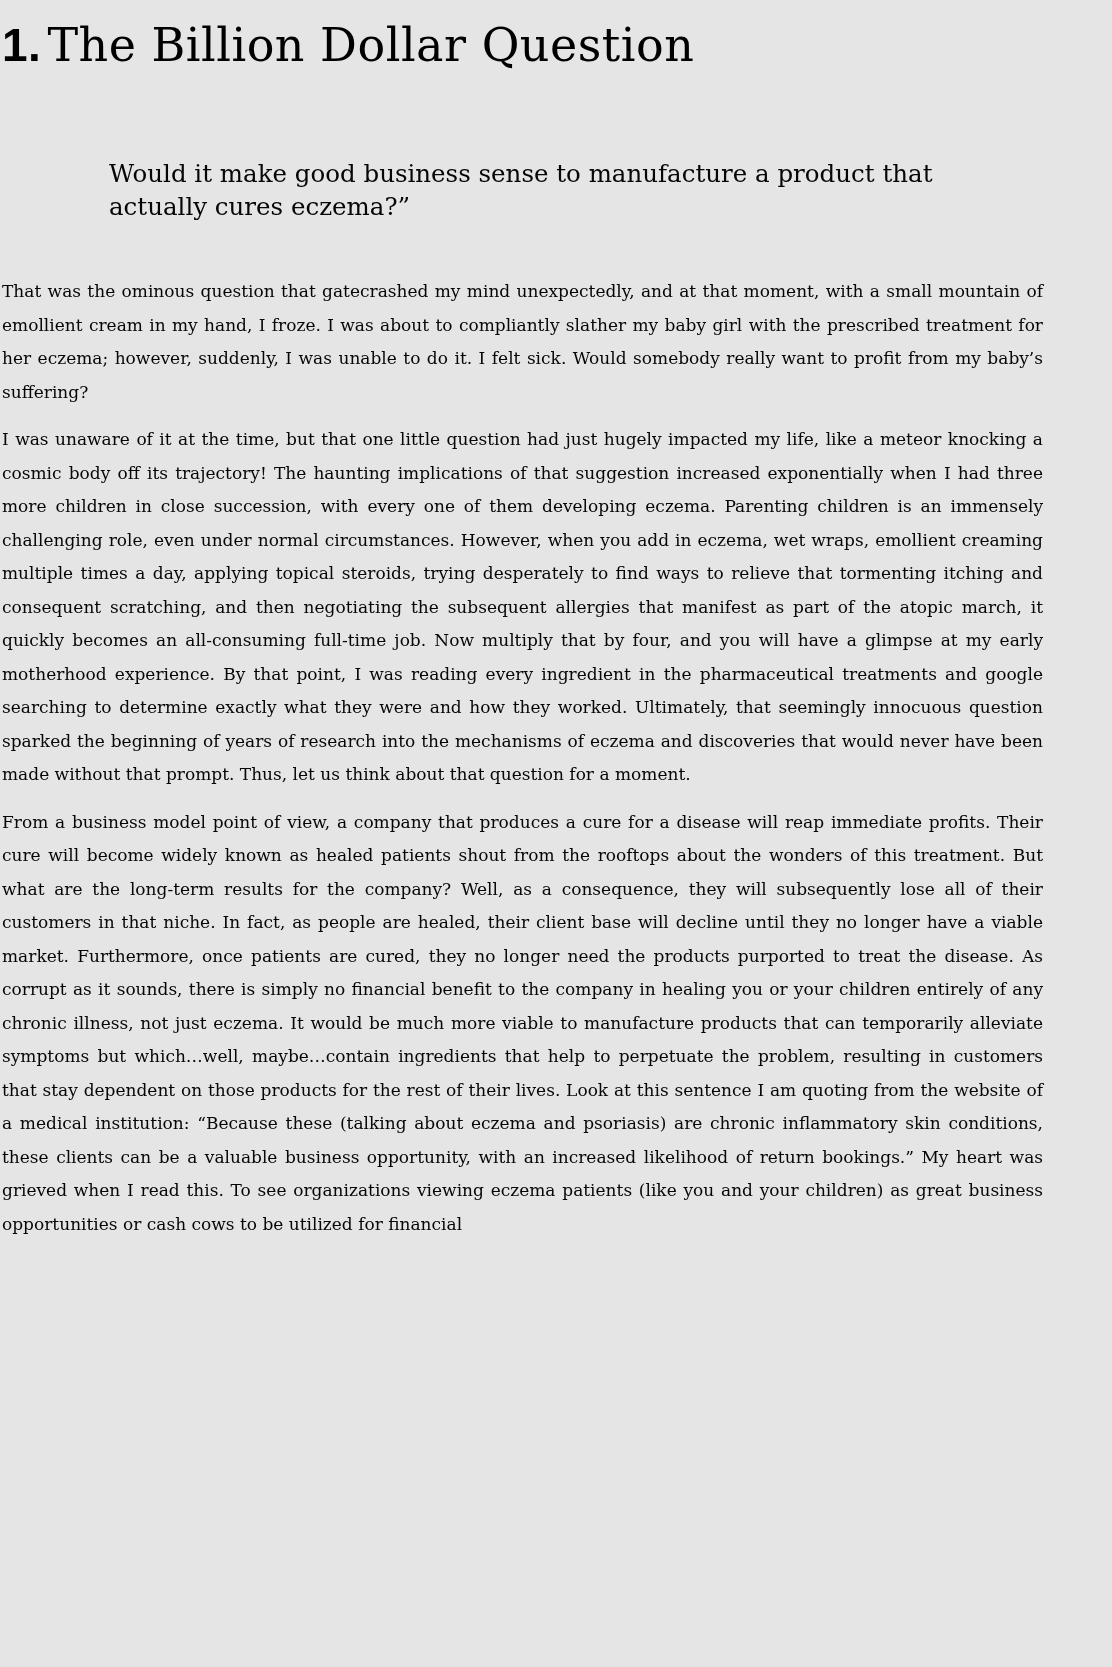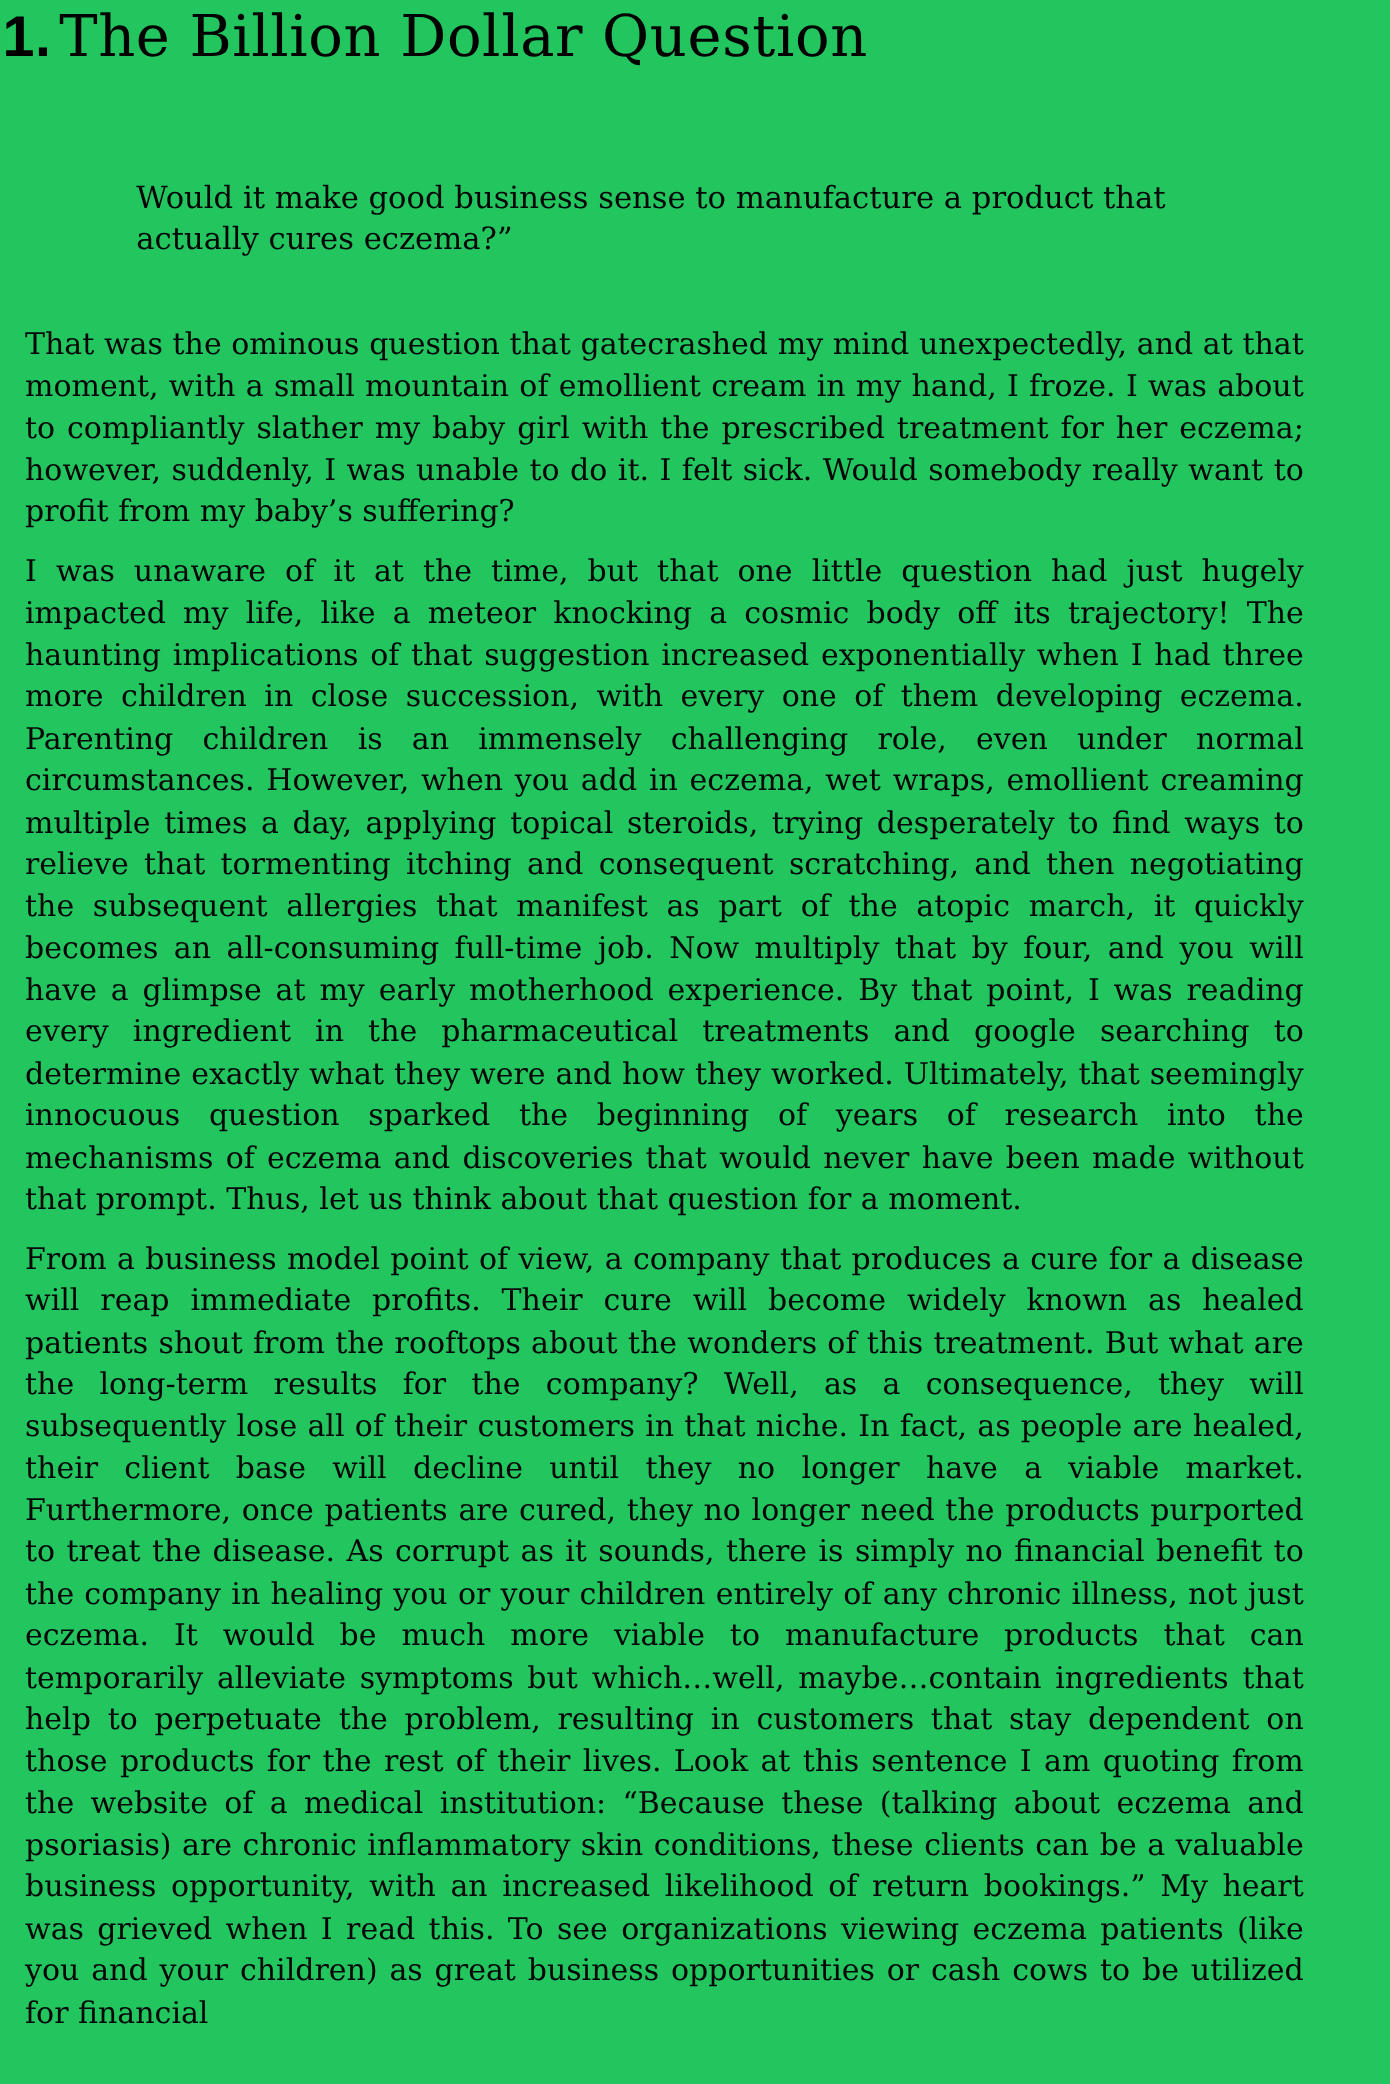--- a/index.html
+++ b/index.html
@@ -5,22 +5,22 @@
   html, body {
     margin: 0;
     padding: 0;
     background: #ffffff;
   }
   .page {
     position: relative;
     width: 1112px;
     height: 1667px;
     box-sizing: border-box;
-    padding: 2px 69px 0 2px;
-    background: #22c55e;
+    padding: 18px 69px 0 2px;
+    background: #e5e5e5;
     color: #060606;
     font-family: "DejaVu Serif", "Liberation Serif", serif;
     overflow: hidden;
   }
   h1.chapter-heading {
     margin: 0 0 84px 0;
     font-size: 46px;
     line-height: 1.2;
     font-weight: normal;
     color: #000000;
@@ -33,22 +33,22 @@
     margin-right: 6px;
   }
   blockquote.epigraph {
     margin: 0 0 52px 107px;
     font-size: 24.5px;
     line-height: 33px;
     color: #060606;
     max-width: 900px;
   }
   p.body-para {
-    margin: 0 0 14px 18px;
-    font-size: 24px;
+    margin: 0 0 14px 0;
+    font-size: 17px;
     line-height: 33.5px;
     text-align: justify;
     text-justify: inter-word;
     color: #060606;
   }
 </style>
 </head>
 <body>
 
 <div class="page">

